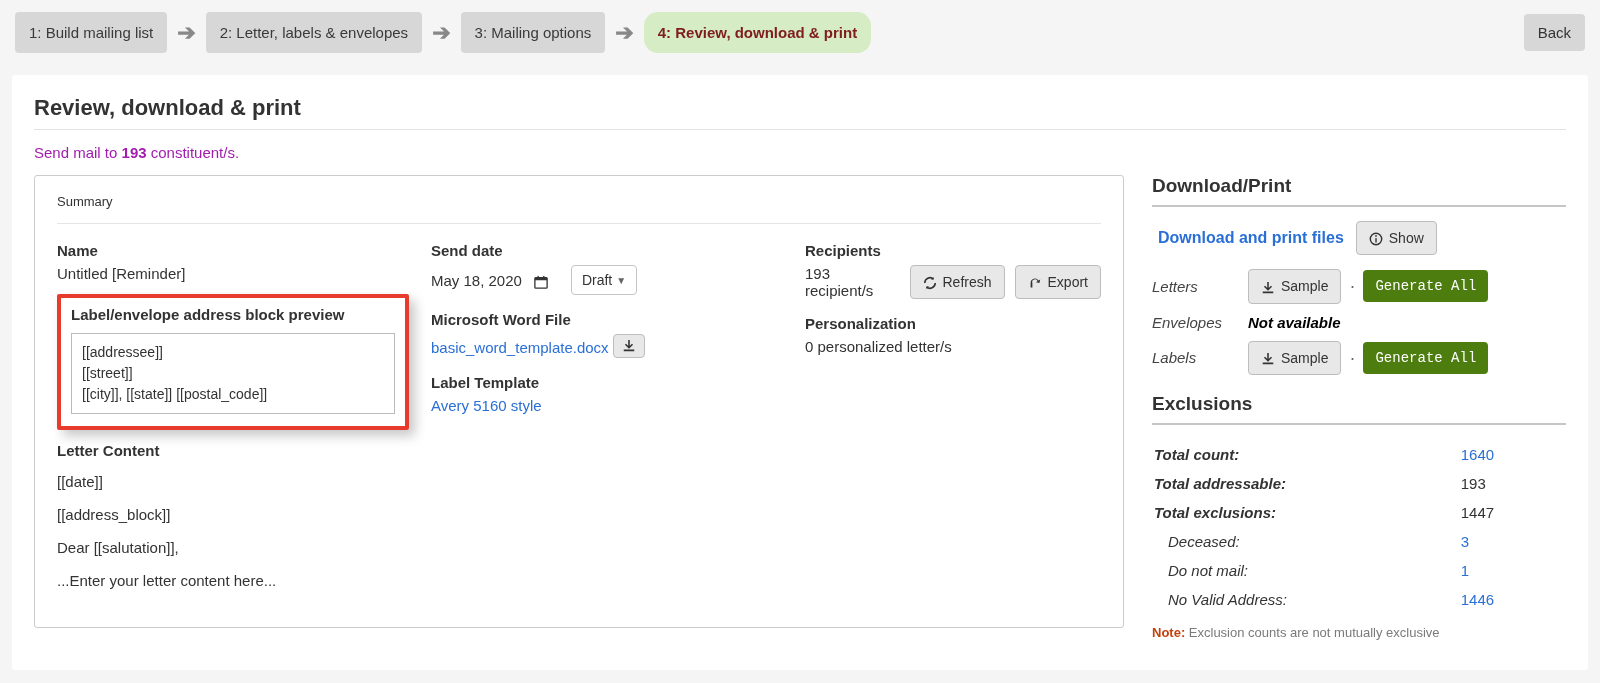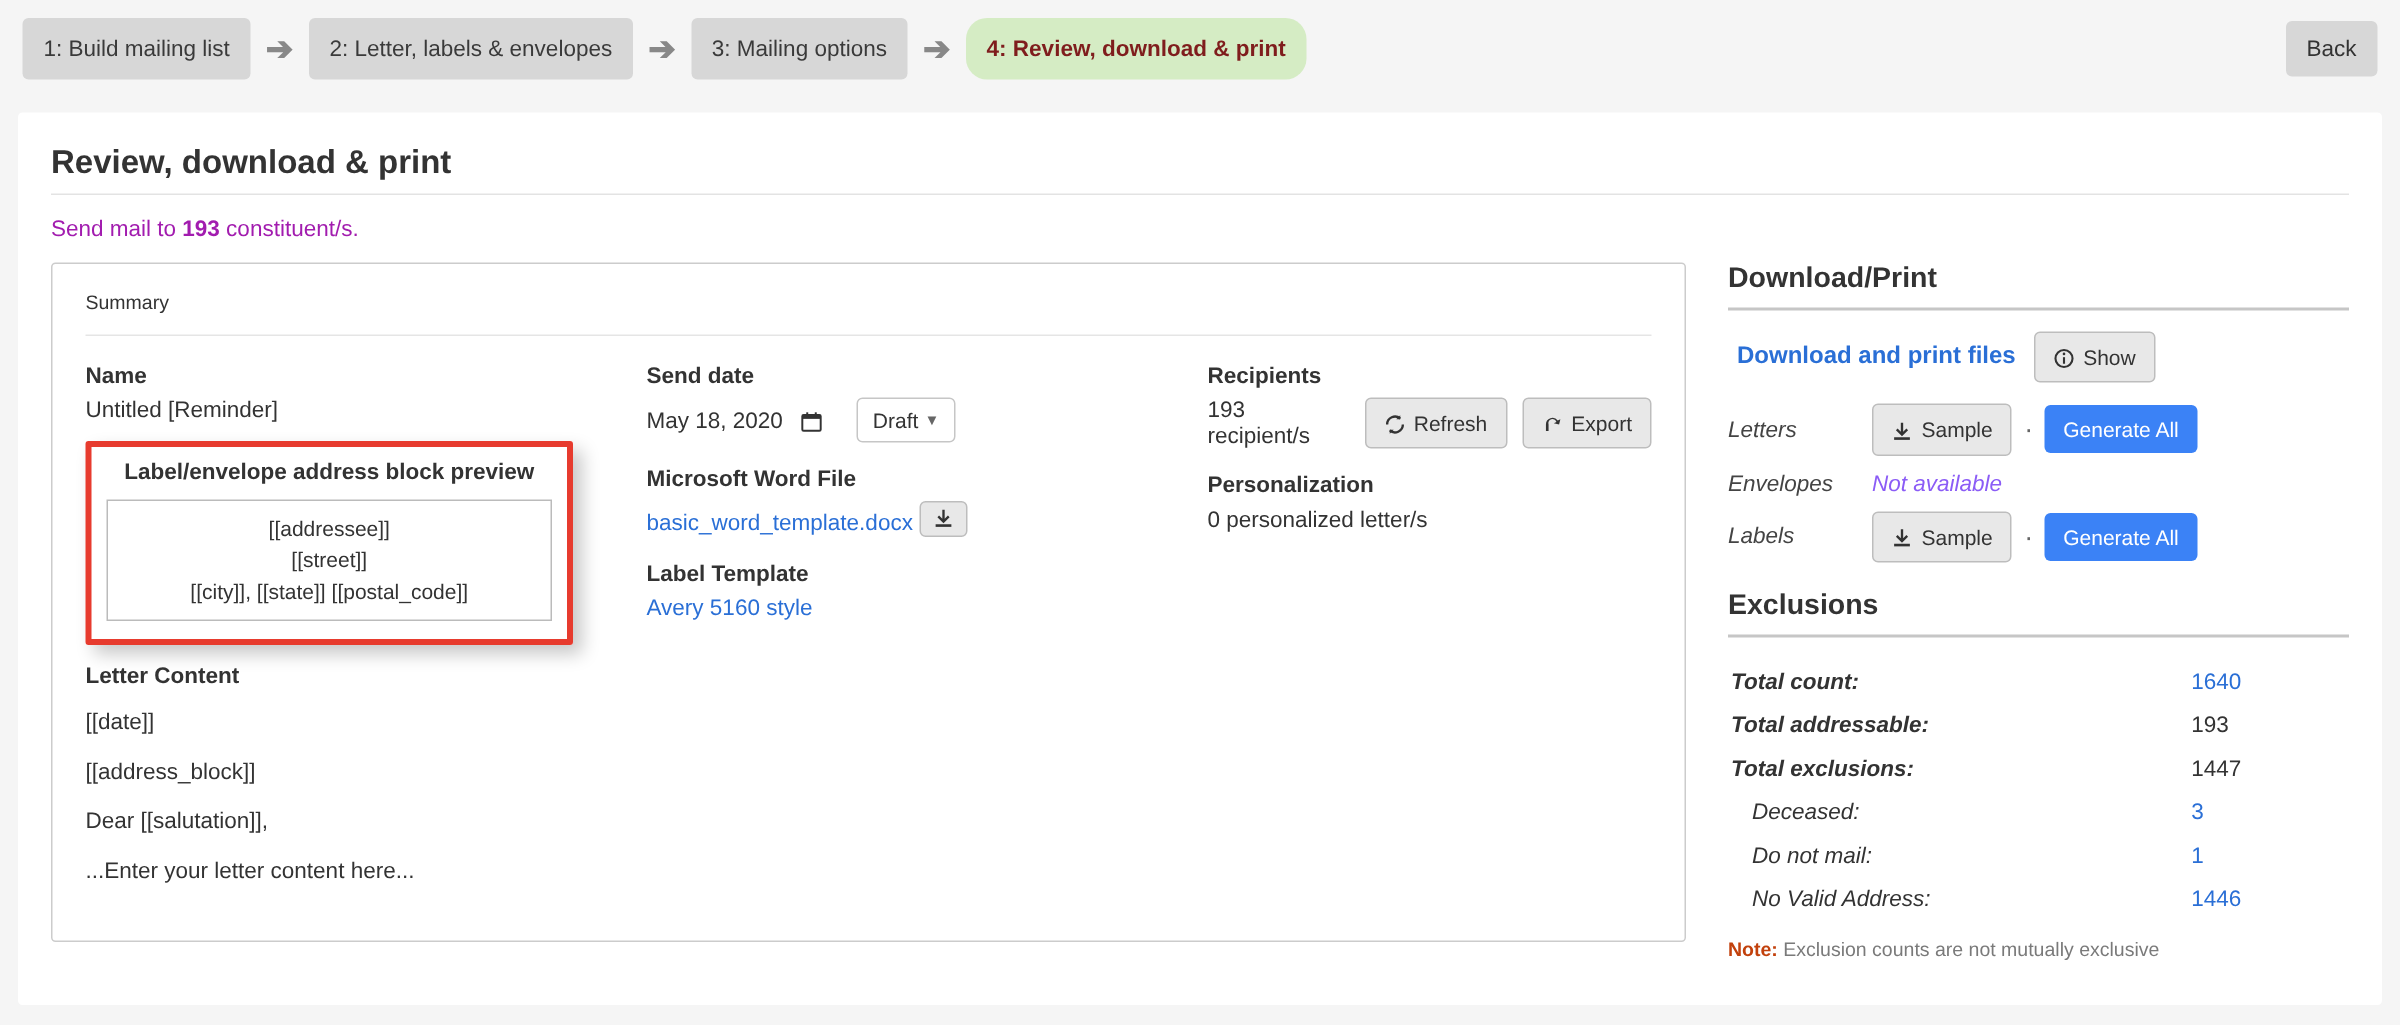--- a/index.html
+++ b/index.html
@@ -22,35 +22,35 @@
   .fld-label { font-weight:700; font-size:15px; margin-bottom:6px; }
   .fld-val { font-size:15px; margin-bottom:16px; }
   .send-date-row { display:flex; align-items:center; gap:12px; }
   .cal-icon { font-size:15px; }
   .draft-btn { border:1px solid #c6c6c6; background:#fff; border-radius:4px; padding:6px 10px; font-size:14px; display:inline-flex; align-items:center; gap:4px; cursor:pointer;margin-left:11px; }
   .caret-down { font-size:10px; color:#666; }
   .link { color:#2a6fd6; cursor:pointer; }
   .dl-btn { border:1px solid #bdbdbd; background:#e8e8e8; border-radius:4px; padding:4px 8px; font-size:13px; cursor:pointer; display:inline-flex; align-items:center; }
   .recip-row { display:flex; align-items:center; gap:10px; }
   .gray-btn { border:1px solid #bdbdbd; background:#e8e8e8; border-radius:4px; padding:8px 12px; font-size:14px; cursor:pointer; display:inline-flex; align-items:center; gap:6px; }
-  .blue-btn { background:#3b82f6; color:#fff; border:none; border-radius:4px; padding:8px 12px; font-size:14px; cursor:pointer; }
-  .redbox { border:4px solid #e73b2e; border-radius:2px; padding:8px 10px 12px 10px; margin-top:-4px; margin-bottom:12px; width:325px; box-shadow:6px 6px 12px rgba(0,0,0,0.22);text-align:center; }
+  .blue-btn { background:#4d7c0f; color:#fff; border:none; border-radius:4px; padding:8px 12px; font-size:14px; cursor:pointer;font-family:Liberation Mono, monospace; }
+  .redbox { border:4px solid #e73b2e; border-radius:2px; padding:8px 10px 12px 10px; margin-top:-4px; margin-bottom:12px; width:352px; box-shadow:6px 6px 12px rgba(0,0,0,0.22); }
   .redbox .fld-label { margin-bottom:10px; }
   .preview-box { border:1px solid #bbb; padding:8px 10px; background:#fff; font-size:14px; line-height:1.5; }
   .letter-content { font-size:15px; line-height:2.2; }
   .side { flex:1; min-width:0; }
   .side h3 { font-size:19px; font-weight:700; margin-bottom:8px; }
   .side-hr { border:none; border-top:2px solid #c6c6c6; margin-bottom:14px; }
   .dp-line { display:flex; align-items:center; gap:12px; margin-bottom:14px; }
   .dp-link { color:#2a6fd6; font-weight:700; font-size:16px; cursor:pointer; margin-left:6px; }
   .row3 { display:grid; grid-template-columns:88px 1fr; gap:10px 8px; align-items:center; margin-bottom:10px; font-size:15px; }
   .row3 .it { font-style:italic; color:#444; }
   .btns-cell { display:flex; align-items:center; gap:8px; }
   .dot { color:#666; font-size:18px; line-height:0; }
-  .not-avail { font-style:italic; color:#8b5cf6; }
+  .not-avail { font-style:italic; color:#000000;font-weight:bold; }
   .excl-table { width:100%; font-size:15px; }
   .excl-table td { padding:5px 0; }
   .excl-table td:first-child { font-style:italic; }
   .excl-table .b { font-weight:700; }
   .excl-table .v { text-align:left; padding-left:34px; }
   .excl-table .vlink { color:#2a6fd6; cursor:pointer; }
   .indent td:first-child { padding-left:14px; }
   .note { font-size:13px; color:#7a7a7a; margin-top:10px; }
   .note b { color:#c2410c; }
   svg.icn { width:14px; height:14px; vertical-align:middle; }

